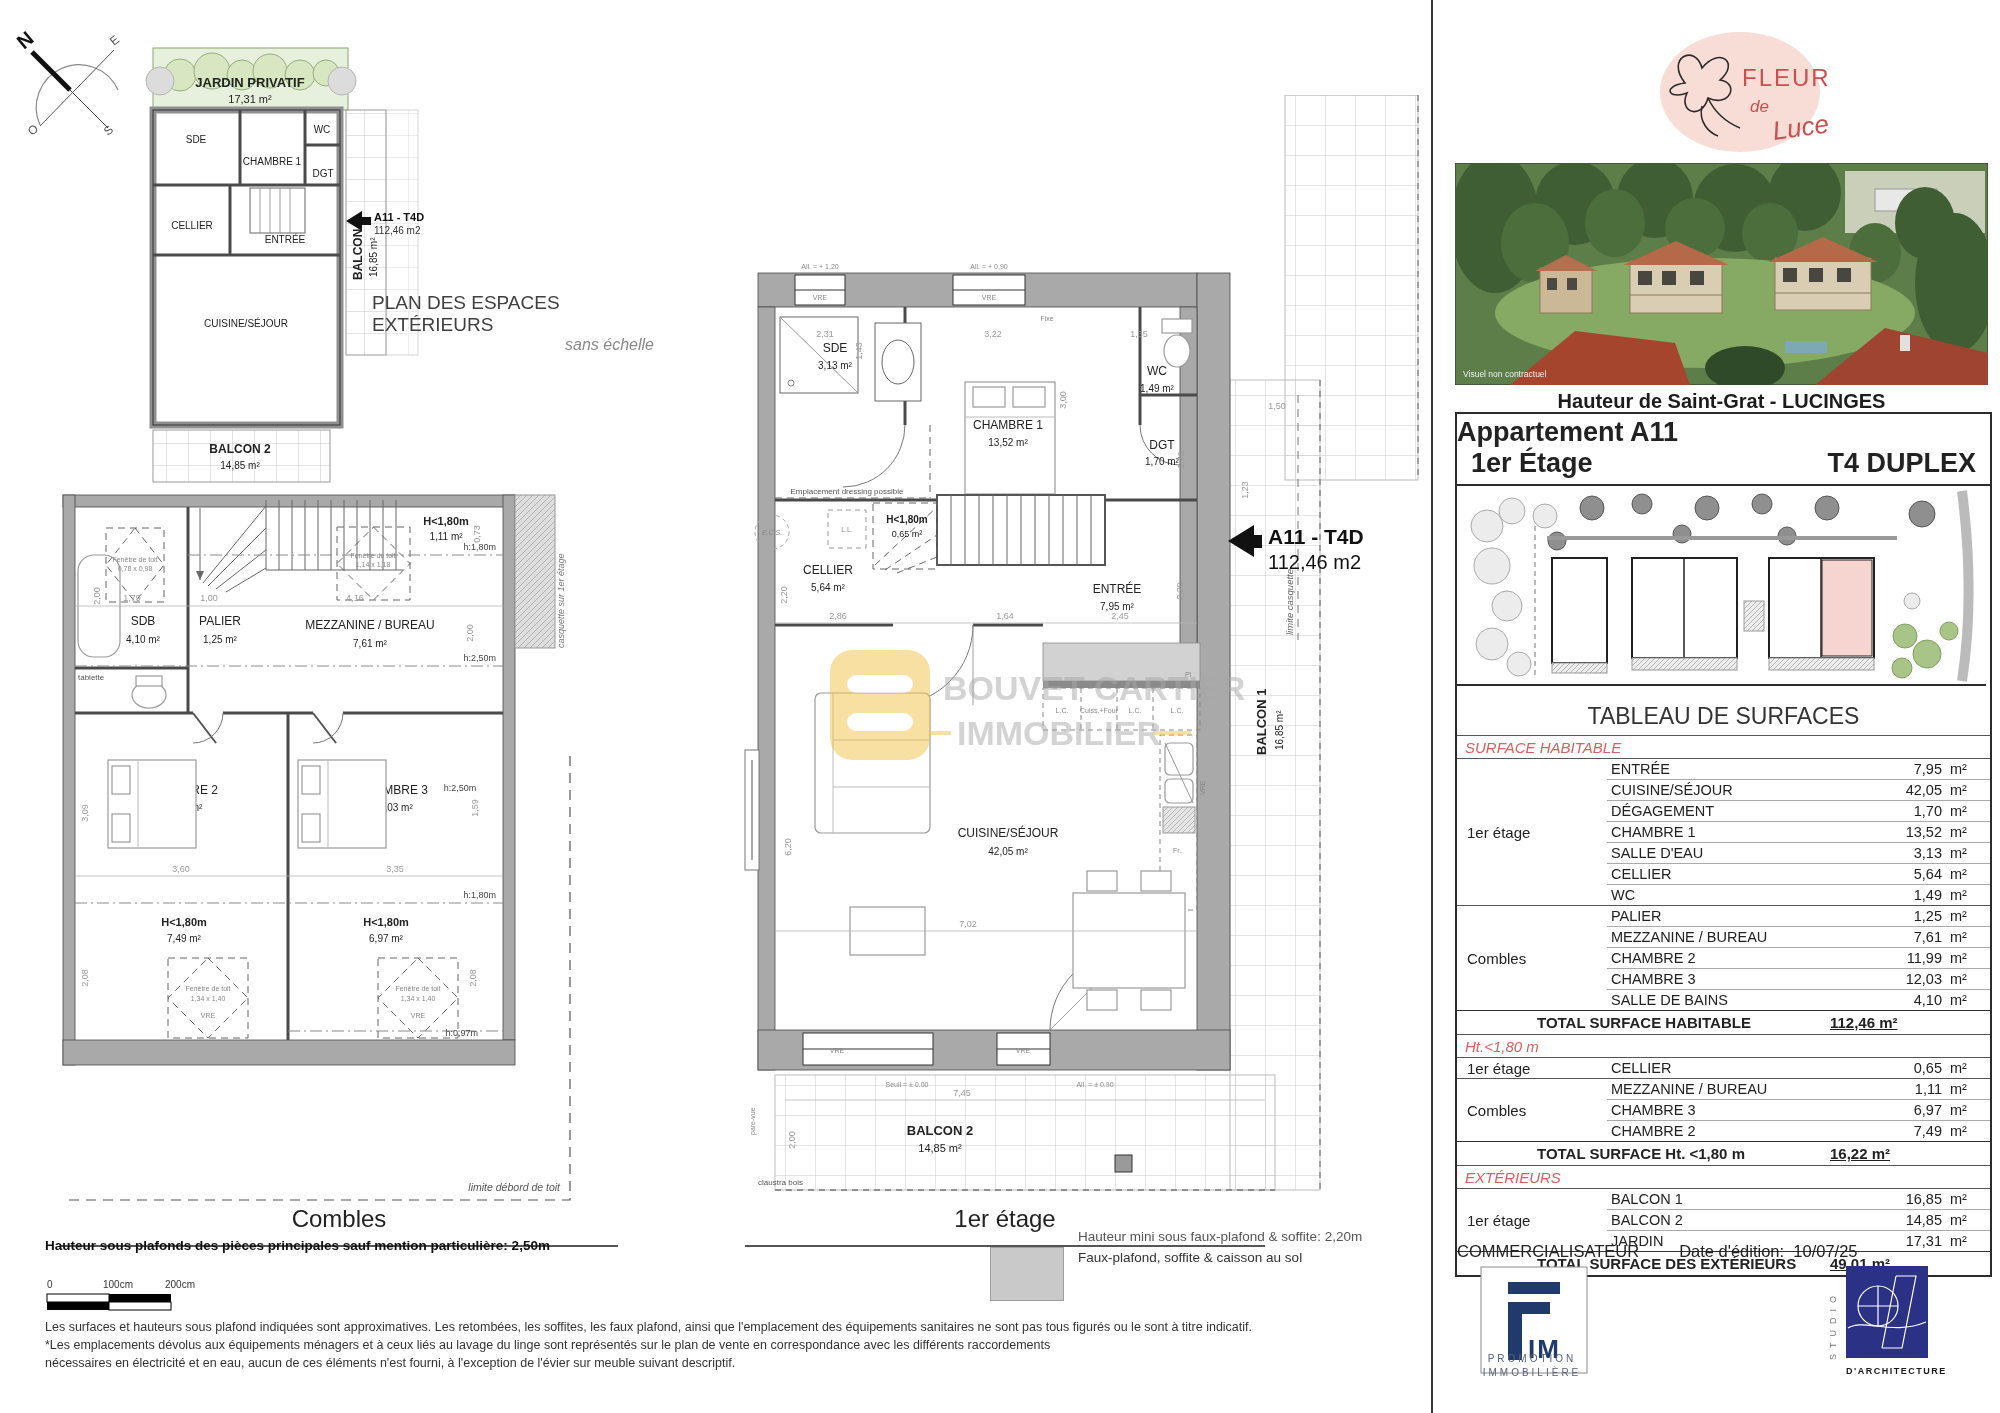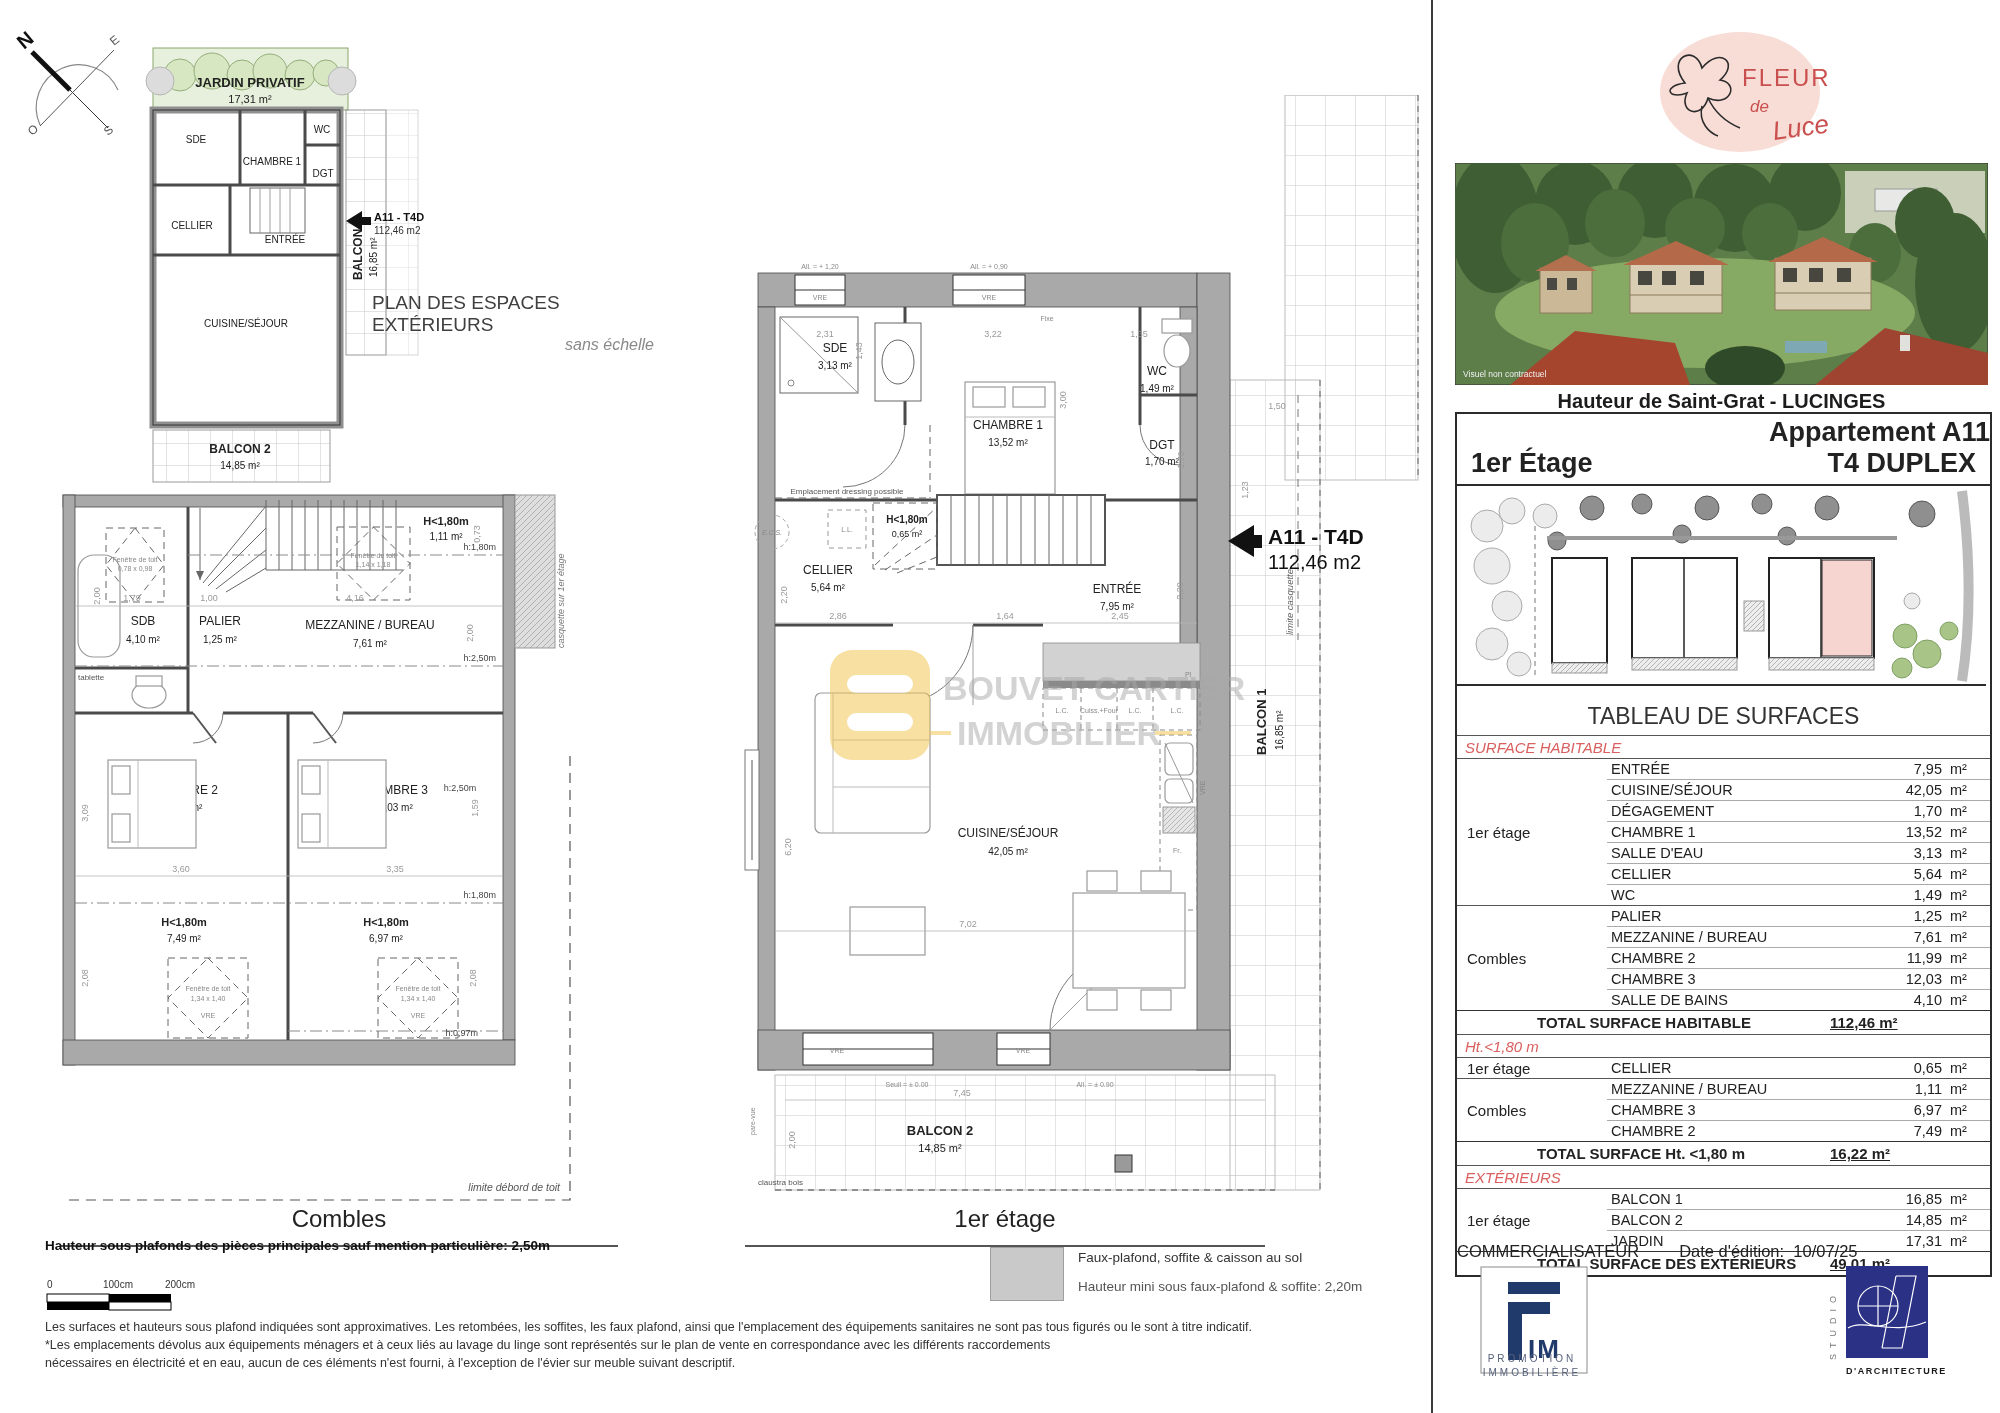--- a/index.html
+++ b/index.html
@@ -17,40 +17,40 @@
   .thin{stroke:#777;stroke-width:1;fill:none;}
   .furn{stroke:#9a9a9a;stroke-width:1.2;fill:#fff;}
   .dash{stroke:#666;stroke-width:1;fill:none;stroke-dasharray:7 5;}
   .dashdot{stroke:#8a8a8a;stroke-width:1;fill:none;stroke-dasharray:12 4 2 4;}
   .dimline{stroke:#b5b5b5;stroke-width:0.8;}
   
   .plan-title{font-size:24px;color:#222;text-align:center;border-bottom:2px solid #555;padding-bottom:12px;}
   
   .divider{width:2px;height:1413px;background:#3a3a3a;left:1431px;top:0;}
   .card{left:1455px;top:412px;width:533px;border:2px solid #2b2b2b;background:#fff;}
-  .apt-row1{text-align:right;font-weight:bold;font-size:27px;padding-top:3px;}
+  .apt-row1{text-align:left;font-weight:bold;font-size:27px;padding-top:3px;}
   .apt-row2{display:flex;justify-content:space-between;font-weight:bold;font-size:27px;padding:0 14px 5px 14px;border-bottom:2px solid #2b2b2b;}
   .tbl-title{text-align:center;font-size:23px;color:#333;padding:5px 0;border-bottom:1.5px solid #555;margin-top:12px;}
   .sec-head{font-style:italic;color:#d9605f;font-size:15px;padding:3px 0 2px 8px;}
   .group{position:relative;border-top:1.5px solid #555;}
   .group .rows{margin-left:150px;}
   .row{display:flex;align-items:center;height:20px;border-top:1px solid #aaa;font-size:14.5px;}
   .row:first-child{border-top:none;}
   .row .room{flex:1;padding-left:4px;}
   .row .val{width:72px;text-align:right;}
   .row .unit{width:40px;padding-left:8px;}
   .floor{position:absolute;left:10px;top:50%;transform:translateY(-50%);font-size:15px;}
   .total{display:flex;align-items:center;height:23px;border-top:1.5px solid #333;font-weight:bold;font-size:15px;}
   .total .tlabel{flex:1;padding-left:80px;}
   .total .tval{width:160px;text-decoration:underline;}
   .commercial-row{left:1457px;top:1242px;width:531px;display:flex;justify-content:flex-start;font-size:16.5px;gap:40px;}
   .fim-words{left:1472px;top:1352px;width:120px;text-align:center;font-size:10px;letter-spacing:3px;color:#55607a;line-height:1.35;}
   .legend-sw{left:990px;top:1247px;width:72px;height:52px;background:#c9c9c9;border:1px solid #9e9e9e;}
   .legend-t1{left:1078px;top:1250px;font-size:13.5px;color:#333;}
-  .legend-t2{left:1078px;top:1279px;font-size:13.5px;color:#555;}
+  .legend-t2{left:1078px;top:1229px;font-size:13.5px;color:#555;}
   .note-bold{left:45px;top:1238px;font-size:13.5px;font-weight:bold;color:#111;}
   .para{left:45px;top:1318px;width:1340px;font-size:12.5px;color:#333;line-height:1.45;}
   .addr{left:1455px;top:390px;width:533px;text-align:center;font-size:20px;font-weight:600;color:#1c1c1c;}
   .mini-title{left:372px;top:292px;width:282px;}
   .mini-title .l1{font-size:19px;color:#3f3f3f;}
   .mini-title .l2{font-size:16px;color:#8a8a8a;font-style:italic;text-align:right;}
 </style>
 </head>
 <body>
 

